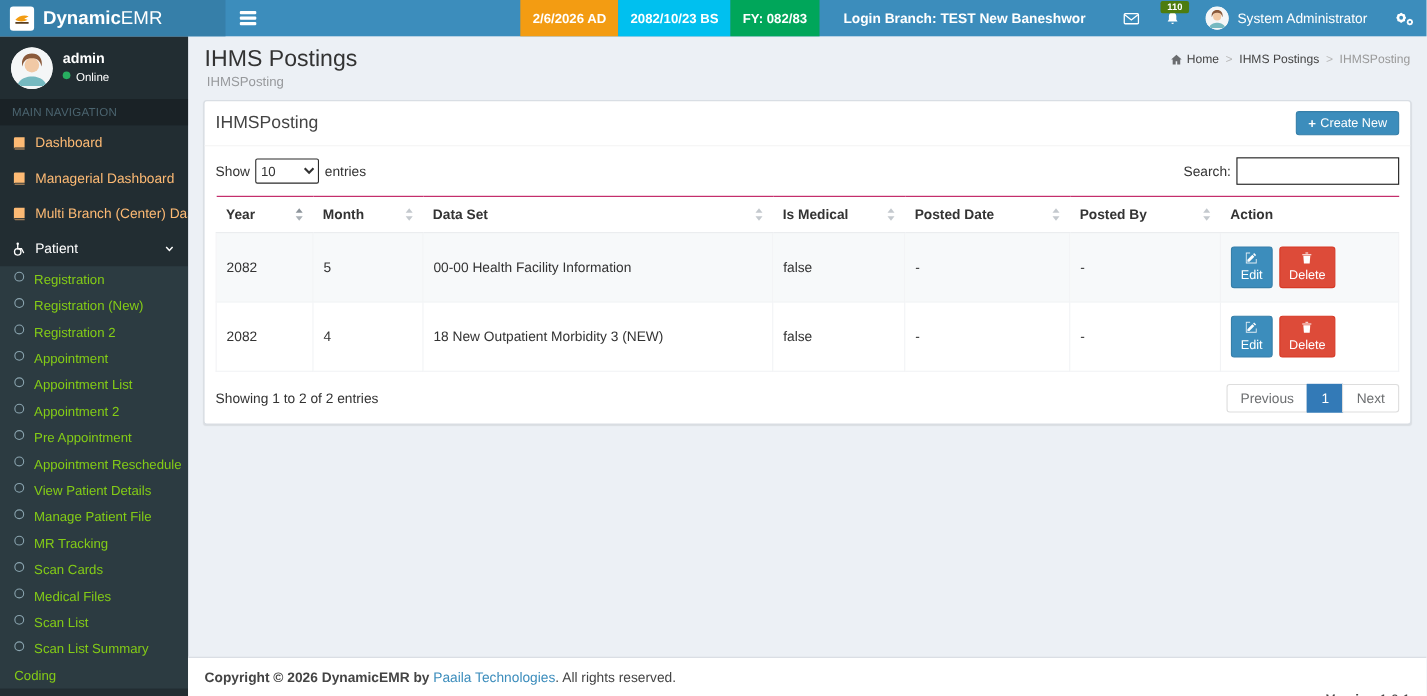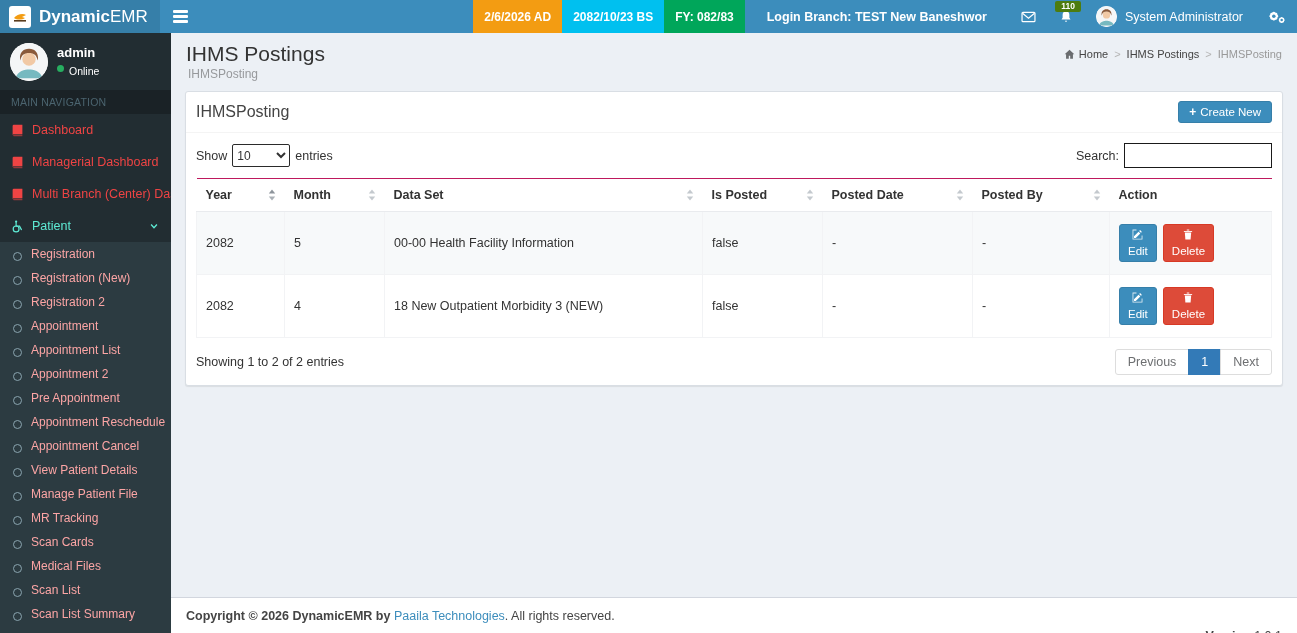--- a/index.html
+++ b/index.html
@@ -5,21 +5,21 @@
   * { box-sizing: border-box; }
   html,body { margin:0; padding:0; }
   body {
     width:1297px; height:633px; position:relative; overflow:hidden;
     font-family:"Liberation Sans", sans-serif; background:#ecf0f5; font-size:13px;
   }
   svg { display:block; }
 
   
   .navbar { position:absolute; top:0; left:0; right:0; height:33px; background:#3c8dbc; display:flex; align-items:stretch; z-index:20; }
-  .brand { width:160px; flex:none; background:#367fa9; display:flex; align-items:center; gap:8px; padding-left:9px; color:#fff; font-size:17px; cursor:pointer; }
+  .brand { width:205px; flex:none; background:#367fa9; display:flex; align-items:center; gap:8px; padding-left:9px; color:#fff; font-size:17px; cursor:pointer; }
   .logo-box { width:22px; height:22px; background:#fff; border-radius:3px; display:flex; align-items:center; justify-content:center; }
   .brand-bold { font-weight:700; }
   .brand-light { font-weight:300; }
   .nav-main { flex:1; display:flex; align-items:stretch; }
   .hamburger { width:40px; border:none; background:transparent; display:flex; flex-direction:column; align-items:center; justify-content:center; gap:2.5px; cursor:pointer; }
   .hamburger i { width:15px; height:2.5px; background:#fff; border-radius:1px; }
   .nav-right { margin-left:auto; display:flex; align-items:stretch; }
   .nav-badge { display:flex; align-items:center; padding:0 11px; color:#fff; font-size:12px; font-weight:700; white-space:nowrap; cursor:default; }
   .login-branch { display:flex; align-items:center; padding:0 22px; color:#fff; font-size:12.5px; font-weight:700; white-space:nowrap; }
   .nav-icon-item { display:flex; align-items:center; padding:0 12px; position:relative; cursor:pointer; }
@@ -29,26 +29,26 @@
 
   
   .sidebar { position:absolute; top:33px; left:0; bottom:0; width:171px; background:#222d32; overflow:hidden; z-index:10; }
   .user-panel { display:flex; gap:9px; padding:10px 10px 9px; align-items:flex-start; }
   .user-avatar { width:38px; height:38px; border-radius:50%; overflow:hidden; flex:none; background:#fff; }
   .user-name { color:#fff; font-size:13px; font-weight:700; margin-top:2px; }
   .user-status { color:#fff; font-size:10.5px; margin-top:5px; display:flex; align-items:flex-start; gap:5px; cursor:pointer; }
   .status-dot { width:7px; height:7px; border-radius:50%; background:#27ae60; }
   .nav-section { background:#1a2226; color:#4b646f; font-size:10.5px; padding:6px 11px; letter-spacing:.2px; }
   .menu, .submenu { list-style:none; margin:0; padding:0; }
-  .menu-item { display:flex; align-items:center; gap:8px; padding:9px 11px; color:#ef4444; font-size:12.5px; cursor:pointer; white-space:nowrap; overflow:hidden; }
+  .menu-item { display:flex; align-items:center; gap:8px; padding:9px 11px; color:#fdba74; font-size:12.5px; cursor:pointer; white-space:nowrap; overflow:hidden; }
   .menu-item svg { flex:none; }
-  .menu-item.active { color:#5eead4; }
+  .menu-item.active { color:#ffffff; }
   .menu-item .chev { margin-left:auto; padding-right:1px; }
   .submenu { background:#2c3b41; }
-  .submenu-item { display:flex; align-items:flex-end; gap:9px; padding:5px 11px 5px 13px; color:#fca5a5; font-size:12px; cursor:pointer; white-space:nowrap; overflow:hidden; }
+  .submenu-item { display:flex; align-items:flex-start; gap:9px; padding:5px 11px 5px 13px; color:#84cc16; font-size:12px; cursor:pointer; white-space:nowrap; overflow:hidden; }
   .circle-o { width:9px; height:9px; border:1.5px solid #8aa4af; border-radius:50%; flex:none; }
 
   
   .content-wrapper { position:absolute; left:171px; top:33px; right:0; bottom:36px; background:#ecf0f5; overflow:hidden; }
   .content-header { position:relative; padding:9px 15px 5px; }
   .content-header h1 { margin:0; font-size:21px; font-weight:400; color:#333; }
   .page-subtitle { color:#97999c; font-size:12px; margin-top:1px; padding-left:2px; }
   .breadcrumb { position:absolute; right:15px; top:15px; display:flex; align-items:center; gap:6px; font-size:11px; color:#444; }
   .breadcrumb .crumb { cursor:pointer; display:flex; align-items:center; gap:4px; color:#444; }
   .breadcrumb .sep { color:#b5b5b5; cursor:default; }
@@ -260,24 +260,20 @@
           <li class="submenu-item">
             <span class="circle-o"></span>
             <span>Pre Appointment</span>
           </li>
           <li class="submenu-item">
             <span class="circle-o"></span>
             <span>Appointment Reschedule</span>
           </li>
           <li class="submenu-item">
             <span class="circle-o"></span>
-            <span>Appointment Cancel</span>
-          </li>
-          <li class="submenu-item">
-            <span class="circle-o"></span>
             <span>View Patient Details</span>
           </li>
           <li class="submenu-item">
             <span class="circle-o"></span>
             <span>Manage Patient File</span>
           </li>
           <li class="submenu-item">
             <span class="circle-o"></span>
             <span>MR Tracking</span>
           </li>
@@ -390,21 +386,21 @@
                   <span>
                     <svg width="8" height="12" viewBox="0 0 10 15">
                       <path d="M5 .5l4 5H1z" fill="#c4c9ce"></path>
                       <path d="M5 14.5l4-5H1z" fill="#c4c9ce"></path>
                     </svg>
                   </span>
                 </span>
               </th>
               <th>
                 <span class="th-inner">
-                  <span>Is Posted</span>
+                  <span>Is Medical</span>
                   <span>
                     <svg width="8" height="12" viewBox="0 0 10 15">
                       <path d="M5 .5l4 5H1z" fill="#c4c9ce"></path>
                       <path d="M5 14.5l4-5H1z" fill="#c4c9ce"></path>
                     </svg>
                   </span>
                 </span>
               </th>
               <th>
                 <span class="th-inner">

